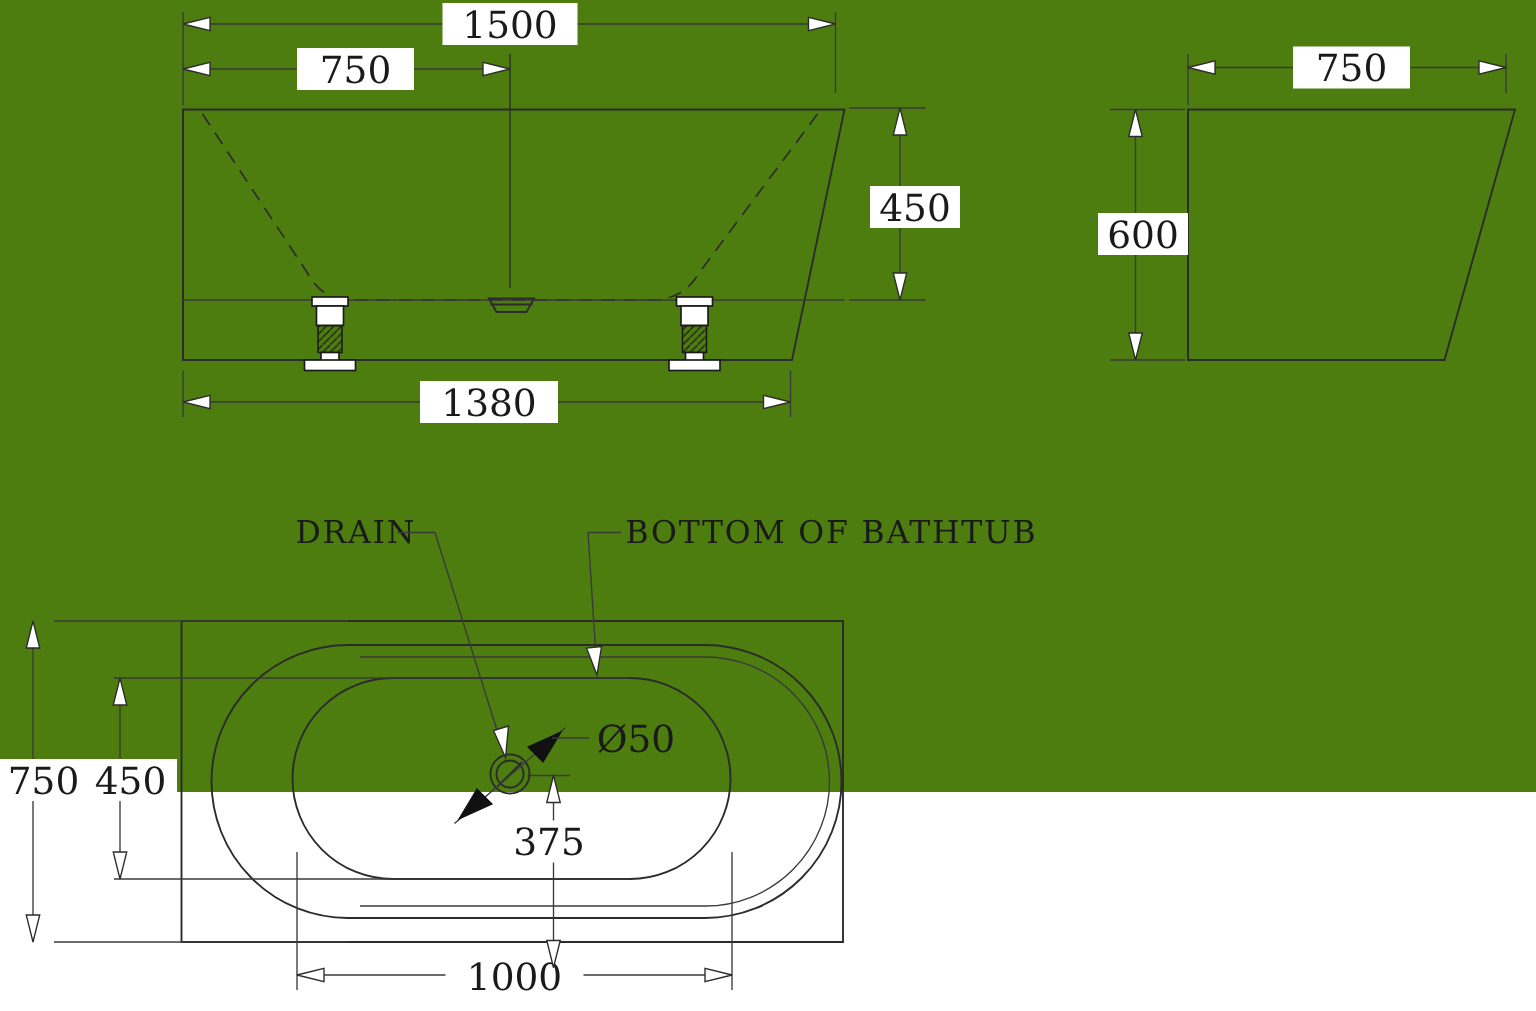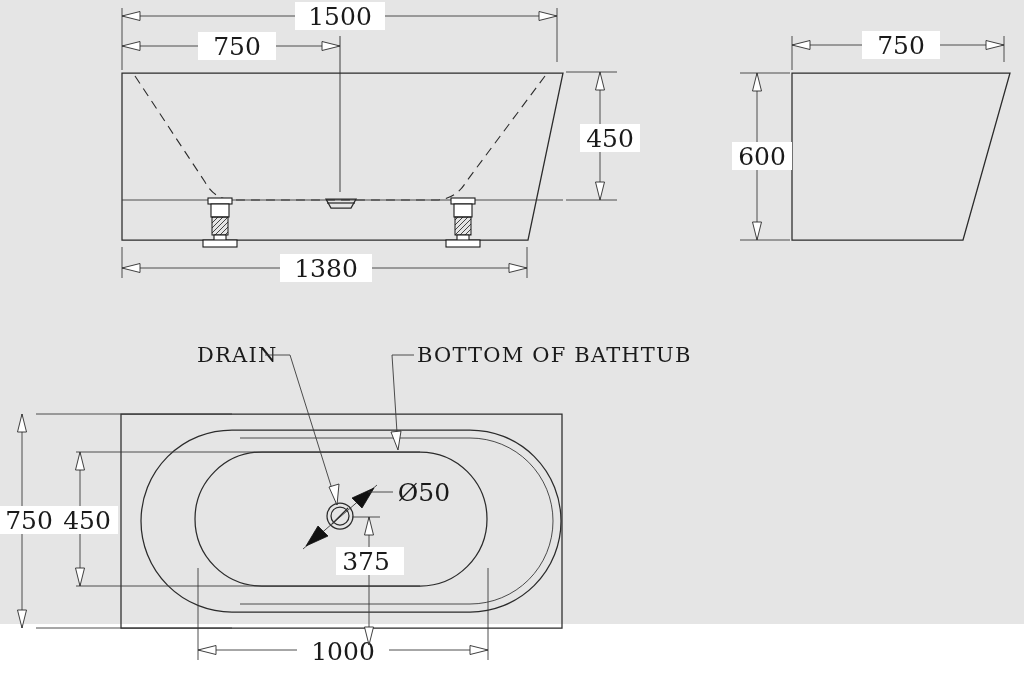--- a/index.html
+++ b/index.html
@@ -9,22 +9,22 @@
   }
   body {
     width: 1024px;
     height: 674px;
     font-family: "DejaVu Serif", serif;
     overflow: hidden;
   }
   #drawing-root {
     position: relative;
     width: 1024px;
-    height: 624px;
-    background: #e5e5e5;
+    height: 528px;
+    background: #4d7c0f;
   }
   svg#cad {
     display: block;
     width: 1024px;
     height: 674px;
   }
   .ln-obj {
     stroke: #2b2b2b;
     stroke-width: 1.25;
     fill: none;

